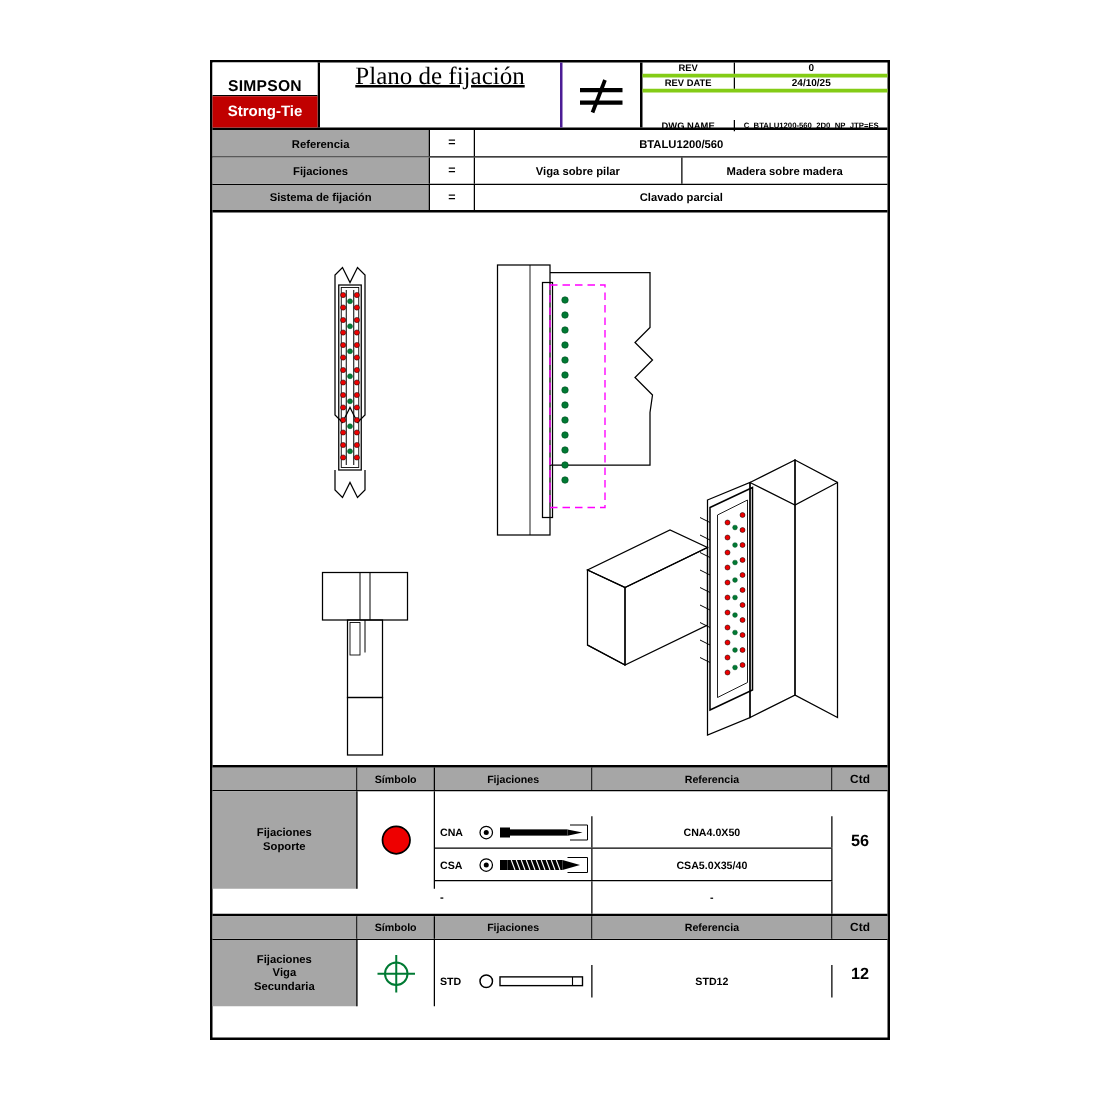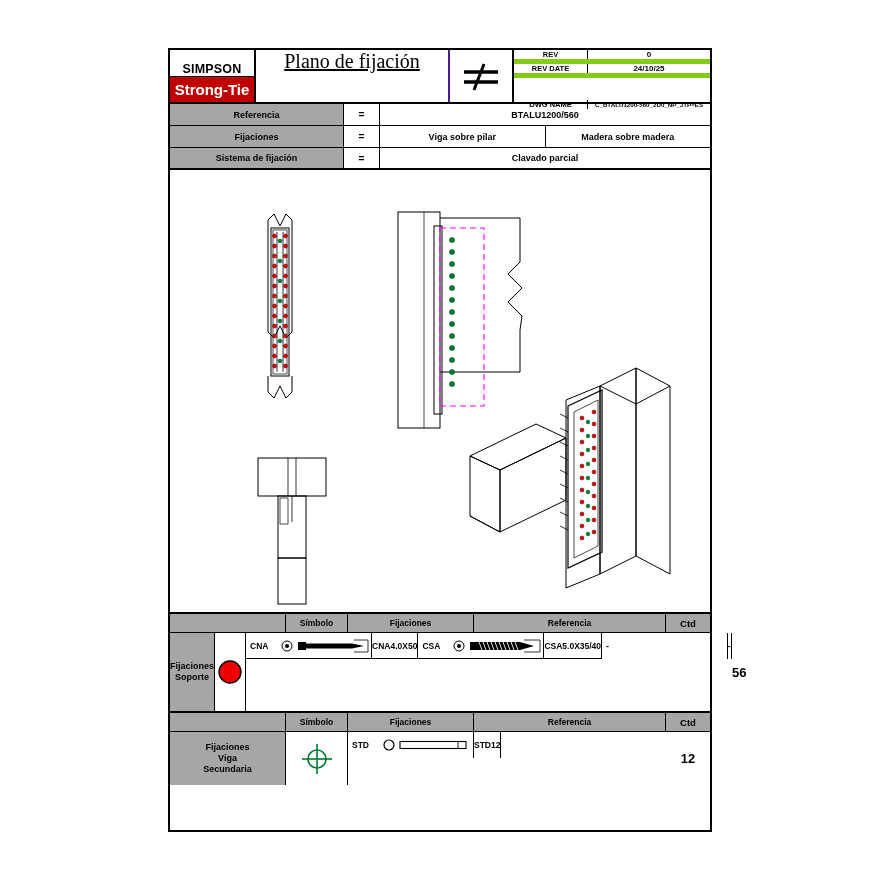--- a/index.html
+++ b/index.html
@@ -5,26 +5,26 @@
   html,body{margin:0;padding:0;background:#ffffff;}
   body{width:880px;height:880px;font-family:"Liberation Sans",sans-serif;color:#000;}
   .sheet{position:absolute;left:168px;top:48px;width:544px;height:784px;border:2px solid #000;box-sizing:border-box;background:#fff;}
 
   
   .titleblock{display:flex;height:54px;border-bottom:2px solid #000;box-sizing:border-box;}
   .logo{width:86px;border-right:2px solid #000;box-sizing:border-box;display:flex;flex-direction:column;}
   .logo-top{flex:1;display:flex;align-items:flex-end;justify-content:center;background:#fff;border-bottom:1px solid #000;}
   .logo-top span{font-weight:bold;font-size:12.5px;letter-spacing:.2px;}
   .logo-bot{flex:1;display:flex;align-items:center;justify-content:center;background:#c00000;}
-  .logo-bot span{color:#fff;font-weight:bold;font-size:15px;}
+  .logo-bot span{color:#fff;font-weight:bold;font-size:12px;}
   .plantitle{flex:1;display:flex;align-items:flex-start;justify-content:center;border-right:2px solid #4c1d95;box-sizing:border-box;}
   .plantitle span{font-size:20px;text-decoration:underline;font-family:"Liberation Serif",serif;}
   .symbolcell{width:64px;border-right:2px solid #000;box-sizing:border-box;display:flex;align-items:center;justify-content:center;}
   .revblock{width:196px;display:flex;flex-direction:column;box-sizing:border-box;}
-  .revrow{flex:1;display:flex;border-bottom:5px solid #84cc16;box-sizing:border-box;}
+  .revrow{flex:1;display:flex;border-bottom:3px solid #84cc16;box-sizing:border-box;}
   .revrow:last-child{border-bottom:none;margin-top:22px;}
   .revlab{width:74px;border-right:1px solid #000;display:flex;align-items:center;justify-content:center;font-size:7.5px;font-weight:bold;box-sizing:border-box;}
   .revval{flex:1;display:flex;align-items:center;justify-content:center;font-size:8px;font-weight:bold;box-sizing:border-box;}
   .revval.small{font-size:6.2px;font-weight:bold;}
 
   
   .inforow{display:flex;height:22px;border-bottom:1px solid #000;box-sizing:border-box;}
   .inforow:nth-child(4){border-bottom:2px solid #000;}
   .infolabel{width:174px;background:#a6a6a6;border-right:1px solid #000;display:flex;align-items:center;justify-content:center;font-size:9px;font-weight:bold;box-sizing:border-box;}
   .infoeq{width:36px;border-right:1px solid #000;display:flex;align-items:center;justify-content:center;font-size:10px;font-weight:bold;box-sizing:border-box;}
@@ -40,21 +40,21 @@
   .ftable:last-child{border-bottom:none;}
   .frow{display:flex;box-sizing:border-box;}
   .fhead{height:19px;border-bottom:1px solid #000;}
   .c-desc{width:116px;background:#a6a6a6;border-right:1px solid #000;display:flex;align-items:center;justify-content:center;text-align:center;font-size:9px;font-weight:bold;line-height:1.25;box-sizing:border-box;}
   .c-sym{width:62px;border-right:1px solid #000;display:flex;align-items:center;justify-content:center;font-size:8.5px;font-weight:bold;box-sizing:border-box;}
   .c-fix{width:126px;border-right:1px solid #000;display:flex;align-items:center;font-size:8.5px;font-weight:bold;box-sizing:border-box;padding-left:4px;}
   .c-ref{flex:1;border-right:1px solid #000;display:flex;align-items:center;justify-content:center;font-size:8.5px;font-weight:bold;box-sizing:border-box;}
   .c-ctd{width:44px;display:flex;align-items:center;justify-content:center;font-size:9.5px;font-weight:bold;box-sizing:border-box;}
   .fhead .c-sym,.fhead .c-fix,.fhead .c-ref,.fhead .c-ctd{background:#a6a6a6;justify-content:center;padding-left:0;}
   .fbody{display:flex;box-sizing:border-box;}
-  .lines{flex:1;display:flex;}
+  .lines{flex:1;display:flex;flex-direction:column;margin-top:20px;}
   .lrow{display:flex;height:26px;box-sizing:border-box;border-bottom:1px solid #000;}
   .lrow:last-child{border-bottom:none;}
   .fasten{display:flex;align-items:center;gap:3px;}
   .fname{min-width:28px;font-size:8.5px;font-weight:bold;}
   .screw{display:block;}
   .dash{font-size:9px;font-weight:bold;}
   .ctdcell{width:44px;display:flex;align-items:center;justify-content:center;font-size:13px;font-weight:bold;box-sizing:border-box;}
 </style>
 </head>
 <body>

